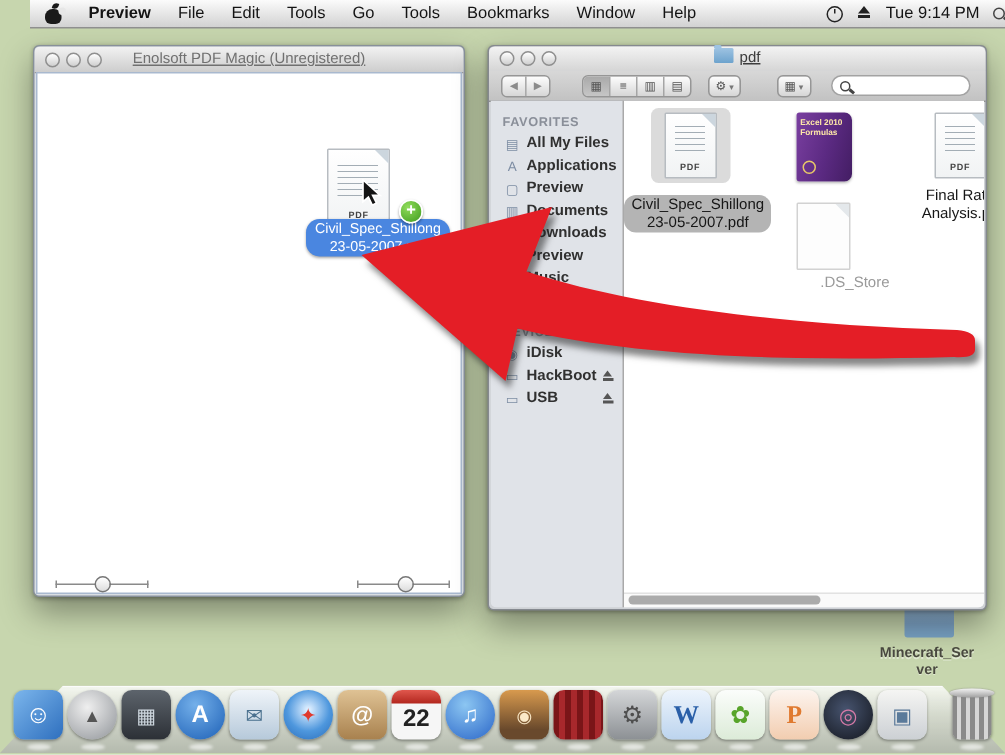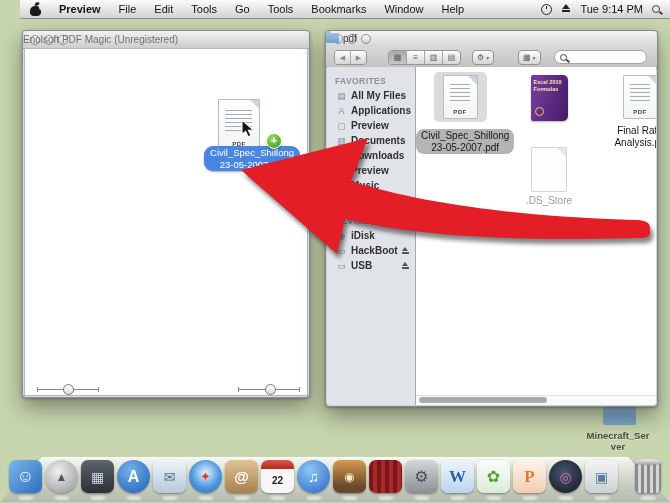--- a/index.html
+++ b/index.html
@@ -9,38 +9,38 @@
   
   #menubar{position:absolute;left:0;top:0;right:0;height:18px;z-index:30;
     background:linear-gradient(#fbfbfb,#d2d2d2);border-bottom:1px solid #8f8f8f;
     display:flex;align-items:center;font-size:11px;color:#141414;margin-left:20px;}
   #menubar .mitem{padding:0 9px;line-height:18px;}
   #menubar .appname{font-weight:bold;}
   .appleico{position:relative;width:12px;height:13px;margin:0 8px 0 10px;}
   .appleico::before{content:'';position:absolute;left:0;bottom:0;width:11px;height:10px;background:#1a1a1a;border-radius:5px 5px 4px 4px;}
   .appleico::after{content:'';position:absolute;right:-2px;top:2px;width:5px;height:5px;background:#e7e7e7;border-radius:50%;}
   .appleleaf{position:absolute;top:-1px;left:5px;width:4px;height:4px;background:#1a1a1a;border-radius:70% 0 70% 0;transform:rotate(18deg);}
-  #menuright{margin-left:auto;display:flex;align-items:center;gap:9px;padding-right:10px;}
+  #menuright{margin-left:auto;display:flex;align-items:center;gap:9px;}
   .clockico{width:9px;height:9px;border:1px solid #222;border-radius:50%;position:relative;}
   .clockico::after{content:'';position:absolute;left:3.5px;top:1.5px;width:1px;height:3px;background:#222;}
   .ejecto{position:relative;width:10px;height:10px;}
   .ejecto::before{content:'';position:absolute;left:1px;top:0;border-left:4px solid transparent;border-right:4px solid transparent;border-bottom:5px solid #222;}
   .ejecto::after{content:'';position:absolute;left:1px;bottom:2px;width:8px;height:2px;background:#222;}
   .mag{width:6px;height:6px;border:1.5px solid #444;border-radius:50%;position:relative;flex:none;}
   .mag::after{content:'';position:absolute;width:4px;height:1.5px;background:#444;right:-3.5px;bottom:-1.5px;transform:rotate(40deg);}
 
   
   .winshadow{box-shadow:0 10px 22px rgba(0,0,0,0.38),0 1px 3px rgba(0,0,0,0.3);}
   .titlebar{position:absolute;left:0;top:0;right:0;height:17px;
     background:linear-gradient(#f2f2f2,#cdcdcd);border-bottom:1px solid #9b9b9b;
     border-radius:4px 4px 0 0;display:flex;align-items:center;}
   .tl{width:8px;height:8px;border-radius:50%;border:1px solid #8f8f8f;
     background:linear-gradient(#ffffff,#cfcfcf);margin-right:4px;flex:none;}
   .tlbox{display:flex;margin-left:7px;}
-  .wtitle{position:absolute;left:0;right:0;text-align:left;font-size:10px;color:#707070;line-height:17px;pointer-events:none;}
+  .wtitle{position:absolute;left:0;right:0;text-align:center;font-size:10px;color:#707070;line-height:17px;pointer-events:none;text-decoration:underline;}
 
   
   #enolsoft{position:absolute;left:22px;top:30px;width:286px;height:366px;
     background:#d9dee4;border:1px solid #88909a;border-radius:4px;z-index:10;}
   #enolsoft .content{position:absolute;left:1px;right:1px;top:17px;bottom:1px;
     background:#fff;border:1px solid #a9b9cf;}
   .pdficon{position:relative;width:33px;height:42px;margin:0 auto;
     background:linear-gradient(#ffffff,#f1f3f4);border:1px solid #b7bcc1;border-radius:1px;}
   .pdficon::before{content:'';position:absolute;top:0;right:0;
     border-left:9px solid transparent;border-top:9px solid #ccd6de;}
@@ -147,21 +147,21 @@
     font-size:17px;color:#fff;position:relative;box-shadow:0 1px 2px rgba(0,0,0,0.35);flex:none;}
   .di::after{content:'';position:absolute;bottom:-7px;left:50%;transform:translateX(-50%);
     width:16px;height:4px;background:rgba(255,255,255,0.6);border-radius:50%;filter:blur(1px);}
   .dk-finder{background:linear-gradient(135deg,#7cb6ec,#2e6fbe);}
   .dk-launchpad{background:radial-gradient(circle at 40% 35%,#efefef,#8f9398);border-radius:50%;color:#555;font-size:12px;}
   .dk-mission{background:linear-gradient(#5d646c,#2c3036);color:#cdd6de;font-size:14px;}
   .dk-appstore{background:radial-gradient(circle at 40% 30%,#74b0ea,#1d60b6);border-radius:50%;font-weight:bold;font-size:16px;}
   .dk-mail{background:linear-gradient(#eff4f9,#b6c9da);color:#4a708e;font-size:14px;}
   .dk-safari{background:radial-gradient(circle at 50% 40%,#d9ecff 5%,#4e97dd 55%,#2a6bb8);border-radius:50%;color:#e03a2e;font-size:13px;}
   .dk-abook{background:linear-gradient(#dfc294,#a8814e);font-size:15px;font-weight:bold;}
-  .dk-ical{background:#f6f6f6;color:#222;font-size:10px;font-weight:bold;padding-top:7px;box-sizing:border-box;}
+  .dk-ical{background:#f6f6f6;color:#222;font-size:16px;font-weight:bold;padding-top:7px;box-sizing:border-box;}
   .dk-ical::before{content:'';position:absolute;top:0;left:0;right:0;height:9px;
     background:linear-gradient(#e0574d,#b2271e);border-radius:7px 7px 0 0;}
   .dk-itunes{background:radial-gradient(circle at 40% 30%,#8cc6f2,#2a66c8);border-radius:50%;font-size:15px;}
   .dk-iphoto{background:linear-gradient(#d89a4e,#69492c 80%);font-size:12px;color:#fbe9c8;}
   .dk-pbooth{background:repeating-linear-gradient(90deg,#7a1518 0 4px,#a8282c 4px 8px);}
   .dk-sysprefs{background:linear-gradient(#d4d6d8,#8c9094);color:#4e4e4e;font-size:16px;}
   .dk-word{background:linear-gradient(#edf4fc,#bcd4ee);color:#2a5fa8;font-weight:bold;font-family:"Liberation Serif",serif;}
   .dk-msgr{background:linear-gradient(#fbfdfb,#dcebd8);color:#58a42a;font-size:16px;}
   .dk-ppt{background:linear-gradient(#fdf4ee,#f2cdb0);color:#e07a30;font-weight:bold;font-family:"Liberation Serif",serif;}
   .dk-photoapp{background:radial-gradient(circle at 45% 40%,#47546f,#13161d);border-radius:50%;color:#d87aa8;font-size:14px;}
@@ -344,21 +344,21 @@
         <div class="fitem" style="left:180px;top:5px;">
           <div class="pdficon" style="margin-top:3px;">
             <div class="lines"></div>
             <div class="pdftag">PDF</div>
           </div>
           <div class="flabel" style="margin-top:6px;">
             <span>Final Rate</span><br><span>Analysis.pd</span>
           </div>
         </div>
 
-        <div class="fitem" style="left:89px;top:80px;">
+        <div class="fitem" style="left:89px;top:68px;text-align:right;">
           <div class="blankicon"></div>
           <div class="flabel graylabel">.DS_Store</div>
         </div>
         <div id="hscroll">
           <div id="hthumb"></div>
         </div>
       </div>
     </div>
   </div>
 

